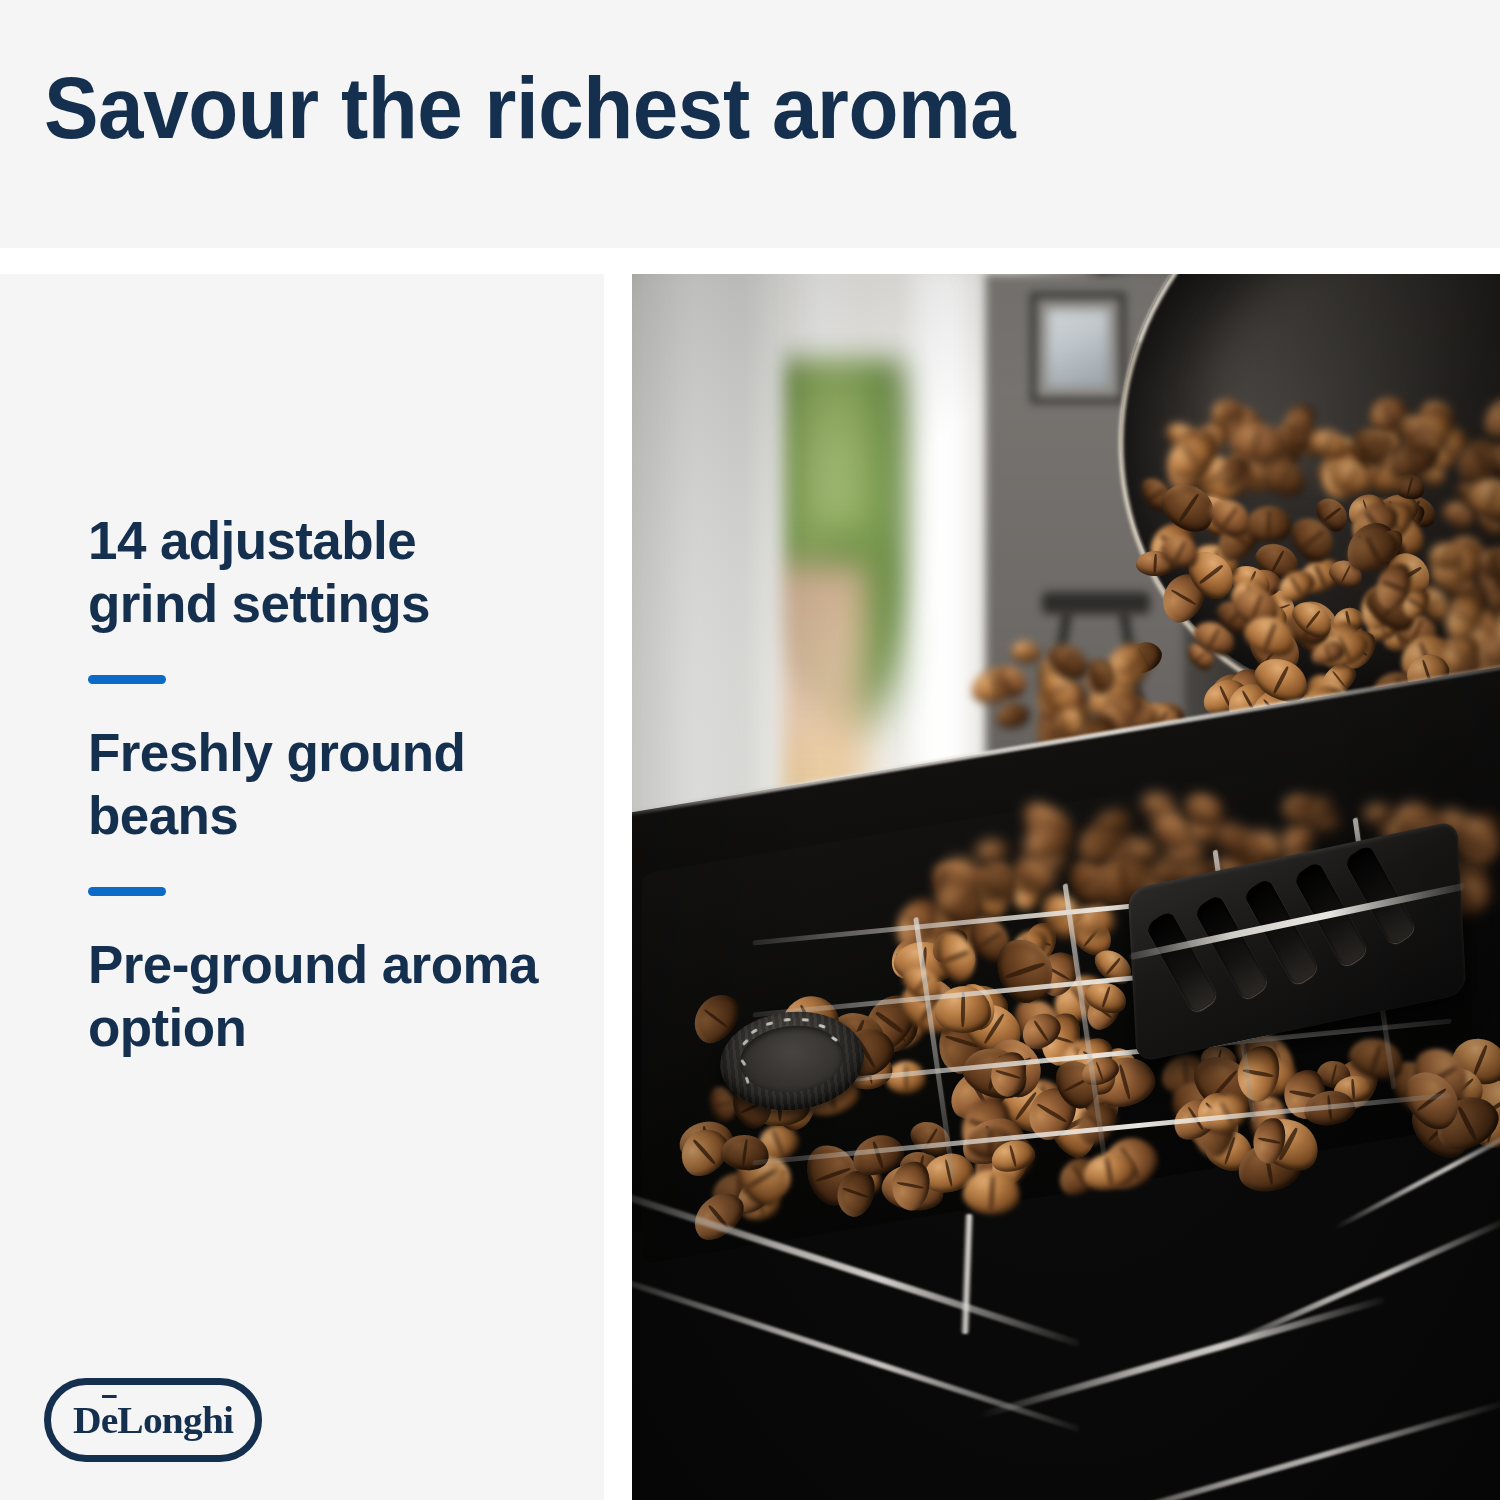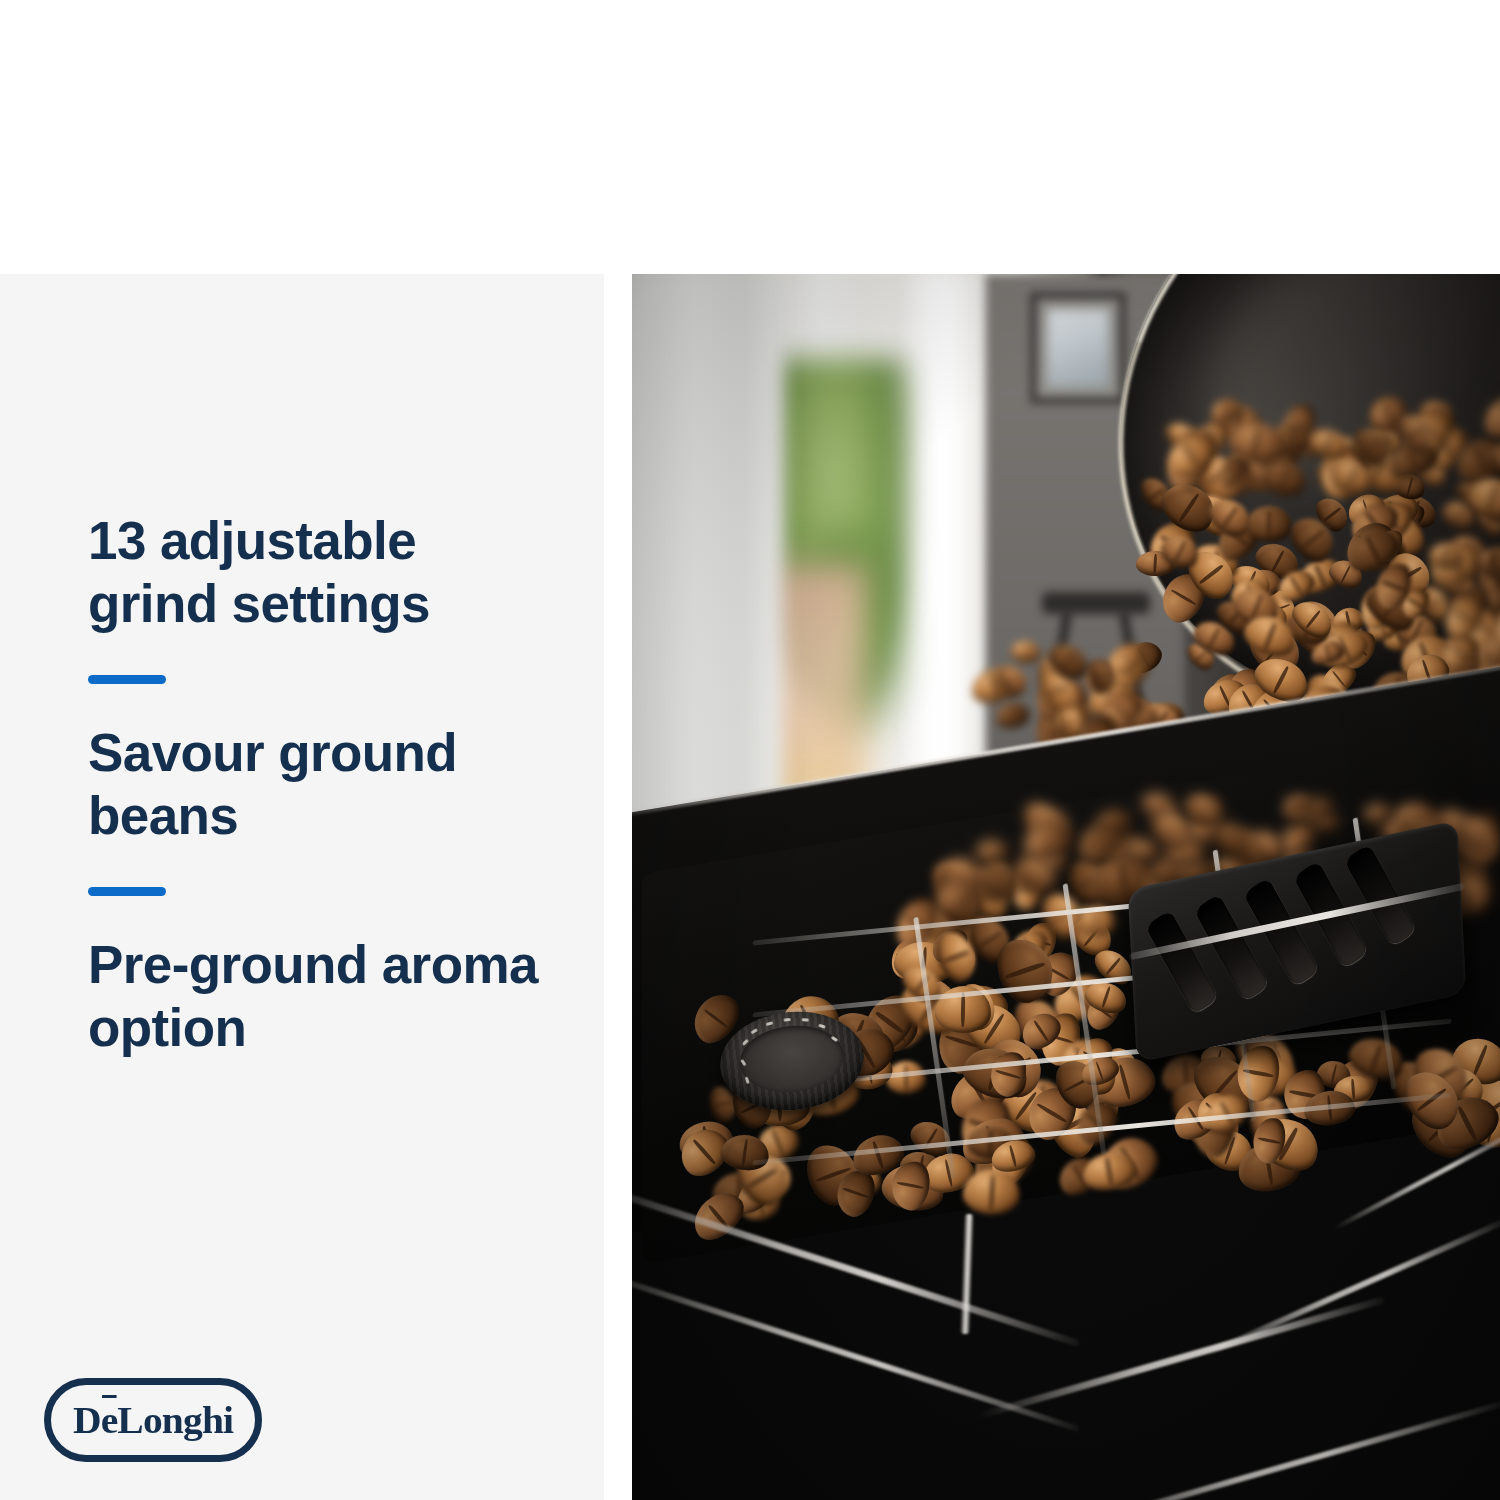--- a/index.html
+++ b/index.html
@@ -402,26 +402,29 @@
     position: absolute; inset: 0;
     background: radial-gradient(ellipse at 50% 42%, rgba(0,0,0,0) 40%, rgba(0,0,0,0.28) 85%, rgba(0,0,0,0.45) 100%);
     pointer-events: none;
   }
 </style>
 </head>
 <body>
 
 <div class="page">
 
+  <div class="header-band">
+    <div class="headline">Savour the richest aroma</div>
+  </div>
 
   <div class="left-panel">
     <div class="feature-list">
-      <p class="feature-text">13 adjustable grind settings</p>
+      <p class="feature-text">14 adjustable grind settings</p>
       <div class="divider-rule"></div>
-      <p class="feature-text">Savour ground beans</p>
+      <p class="feature-text">Freshly ground beans</p>
       <div class="divider-rule"></div>
       <p class="feature-text">Pre-ground aroma option</p>
     </div>
   </div>
 
   <div class="logo">
     <div class="logo-text"><span>D</span><span class="macron-e">e</span><span>Longhi</span></div>
   </div>
 
   <div class="photo">

